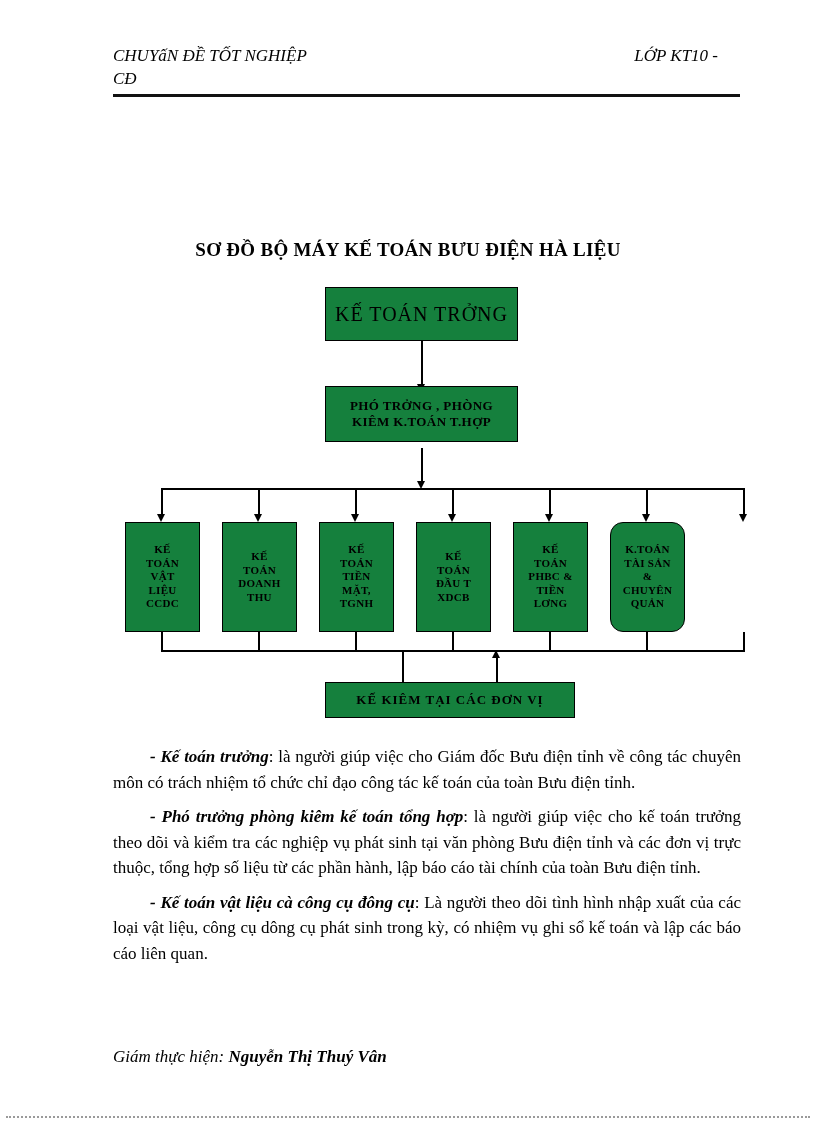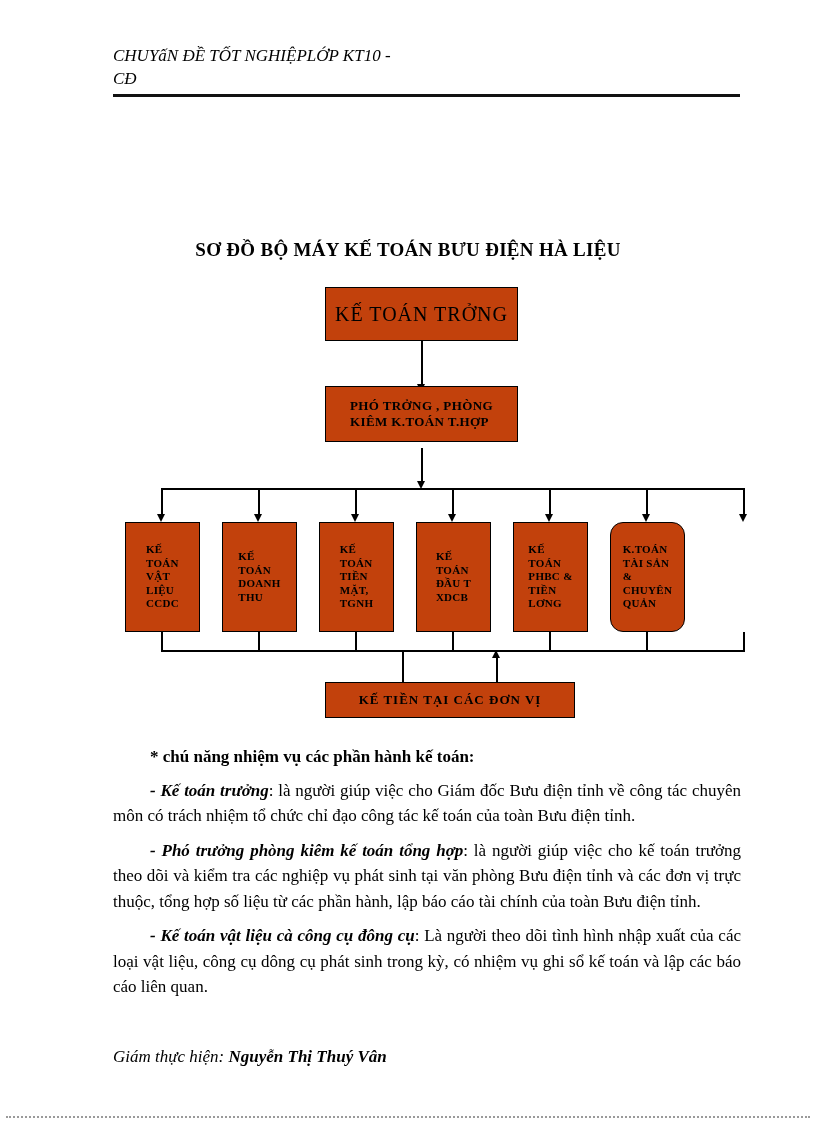--- a/index.html
+++ b/index.html
@@ -13,33 +13,34 @@
     color:#000;
     overflow:hidden;
   }
   
   .header {
     position:absolute; left:113px; top:46px; width:627px;
     font-style:italic; font-size:17px;
     border-bottom:3px solid #111;
     padding-bottom:5px;
   }
-  .header-row { display:flex; }
+  .header-row { display:flex; justify-content:space-between; }
   .header-right { padding-right:22px; }
   .header-row2 { margin-top:3px; }
   
   .title {
     position:absolute; top:239px; left:0; width:100%;
     text-align:center; font-weight:bold; font-size:19px; letter-spacing:0.3px;
   }
   
   .diagram { position:absolute; left:0; top:280px; width:816px; height:450px; }
   .box {
-    position:absolute; border:1.5px solid #000; background:#c2410c;
+    position:absolute; border:1.5px solid #000; background:#15803d;
     display:flex; align-items:center; justify-content:center;
+    text-align:center;
   }
   .root-box { left:325px; top:7px; width:193px; height:54px; font-size:20px; letter-spacing:1px; }
   .deputy-box { left:325px; top:106px; width:193px; height:56px; font-size:13px; font-weight:bold;
     white-space:pre-line; line-height:16px; letter-spacing:0.4px; }
   .dept-box { top:242px; width:75px; height:110px; font-size:11px; font-weight:bold;
     white-space:pre-line; line-height:13.5px; letter-spacing:0.3px; }
   .units-box { left:325px; top:402px; width:250px; height:36px; font-size:13px; font-weight:bold; letter-spacing:1px; }
   .vline { position:absolute; width:2px; background:#000; }
   .hline { position:absolute; height:2px; background:#000; }
   .arr-d { position:absolute; width:0; height:0;
@@ -142,25 +143,24 @@
     <div class="vline" style="left:549px; top:352px; height:18px;"></div>
     <div class="vline" style="left:646px; top:352px; height:18px;"></div>
     <div class="vline" style="left:743px; top:352px; height:18px;"></div>
 
     <div class="hline" style="left:161px; top:370px; width:584px;"></div>
 
     <div class="vline" style="left:402px; top:370px; height:32px;"></div>
     <div class="vline" style="left:496px; top:378px; height:24px;"></div>
     <div class="arr-u" style="left:492px; top:370px;"></div>
 
-    <div class="box units-box">KẾ TIỀN TẠI CÁC ĐƠN VỊ</div>
+    <div class="box units-box">KẾ KIÊM TẠI CÁC ĐƠN VỊ</div>
   </div>
 
   <div class="content">
-    <p class="section-heading">* chú năng nhiệm vụ các phần hành kế toán:</p>
     <p class="para"><span class="lead">- Kế toán trưởng</span><span>: là người giúp việc cho Giám đốc Bưu điện tỉnh về công tác chuyên môn có trách nhiệm tổ chức chỉ đạo công tác kế toán của toàn Bưu điện tỉnh.</span></p>
     <p class="para"><span class="lead">- Phó trưởng phòng kiêm kế toán tổng hợp</span><span>: là người giúp việc cho kế toán trưởng theo dõi và kiểm tra các nghiệp vụ phát sinh tại văn phòng Bưu điện tỉnh và các đơn vị trực thuộc, tổng hợp số liệu từ các phần hành, lập báo cáo tài chính của toàn Bưu điện tỉnh.</span></p>
     <p class="para"><span class="lead">- Kế toán vật liệu cà công cụ đông cụ</span><span>: Là người theo dõi tình hình nhập xuất của các loại vật liệu, công cụ dông cụ phát sinh trong kỳ, có nhiệm vụ ghi sổ kế toán và lập các báo cáo liên quan.</span></p>
   </div>
 
   <div class="footer">
     <span class="footer-label">Giám thực hiện: </span><span class="footer-name">Nguyễn Thị Thuý Vân</span>
   </div>
 
   <div class="bottom-rule"></div>

